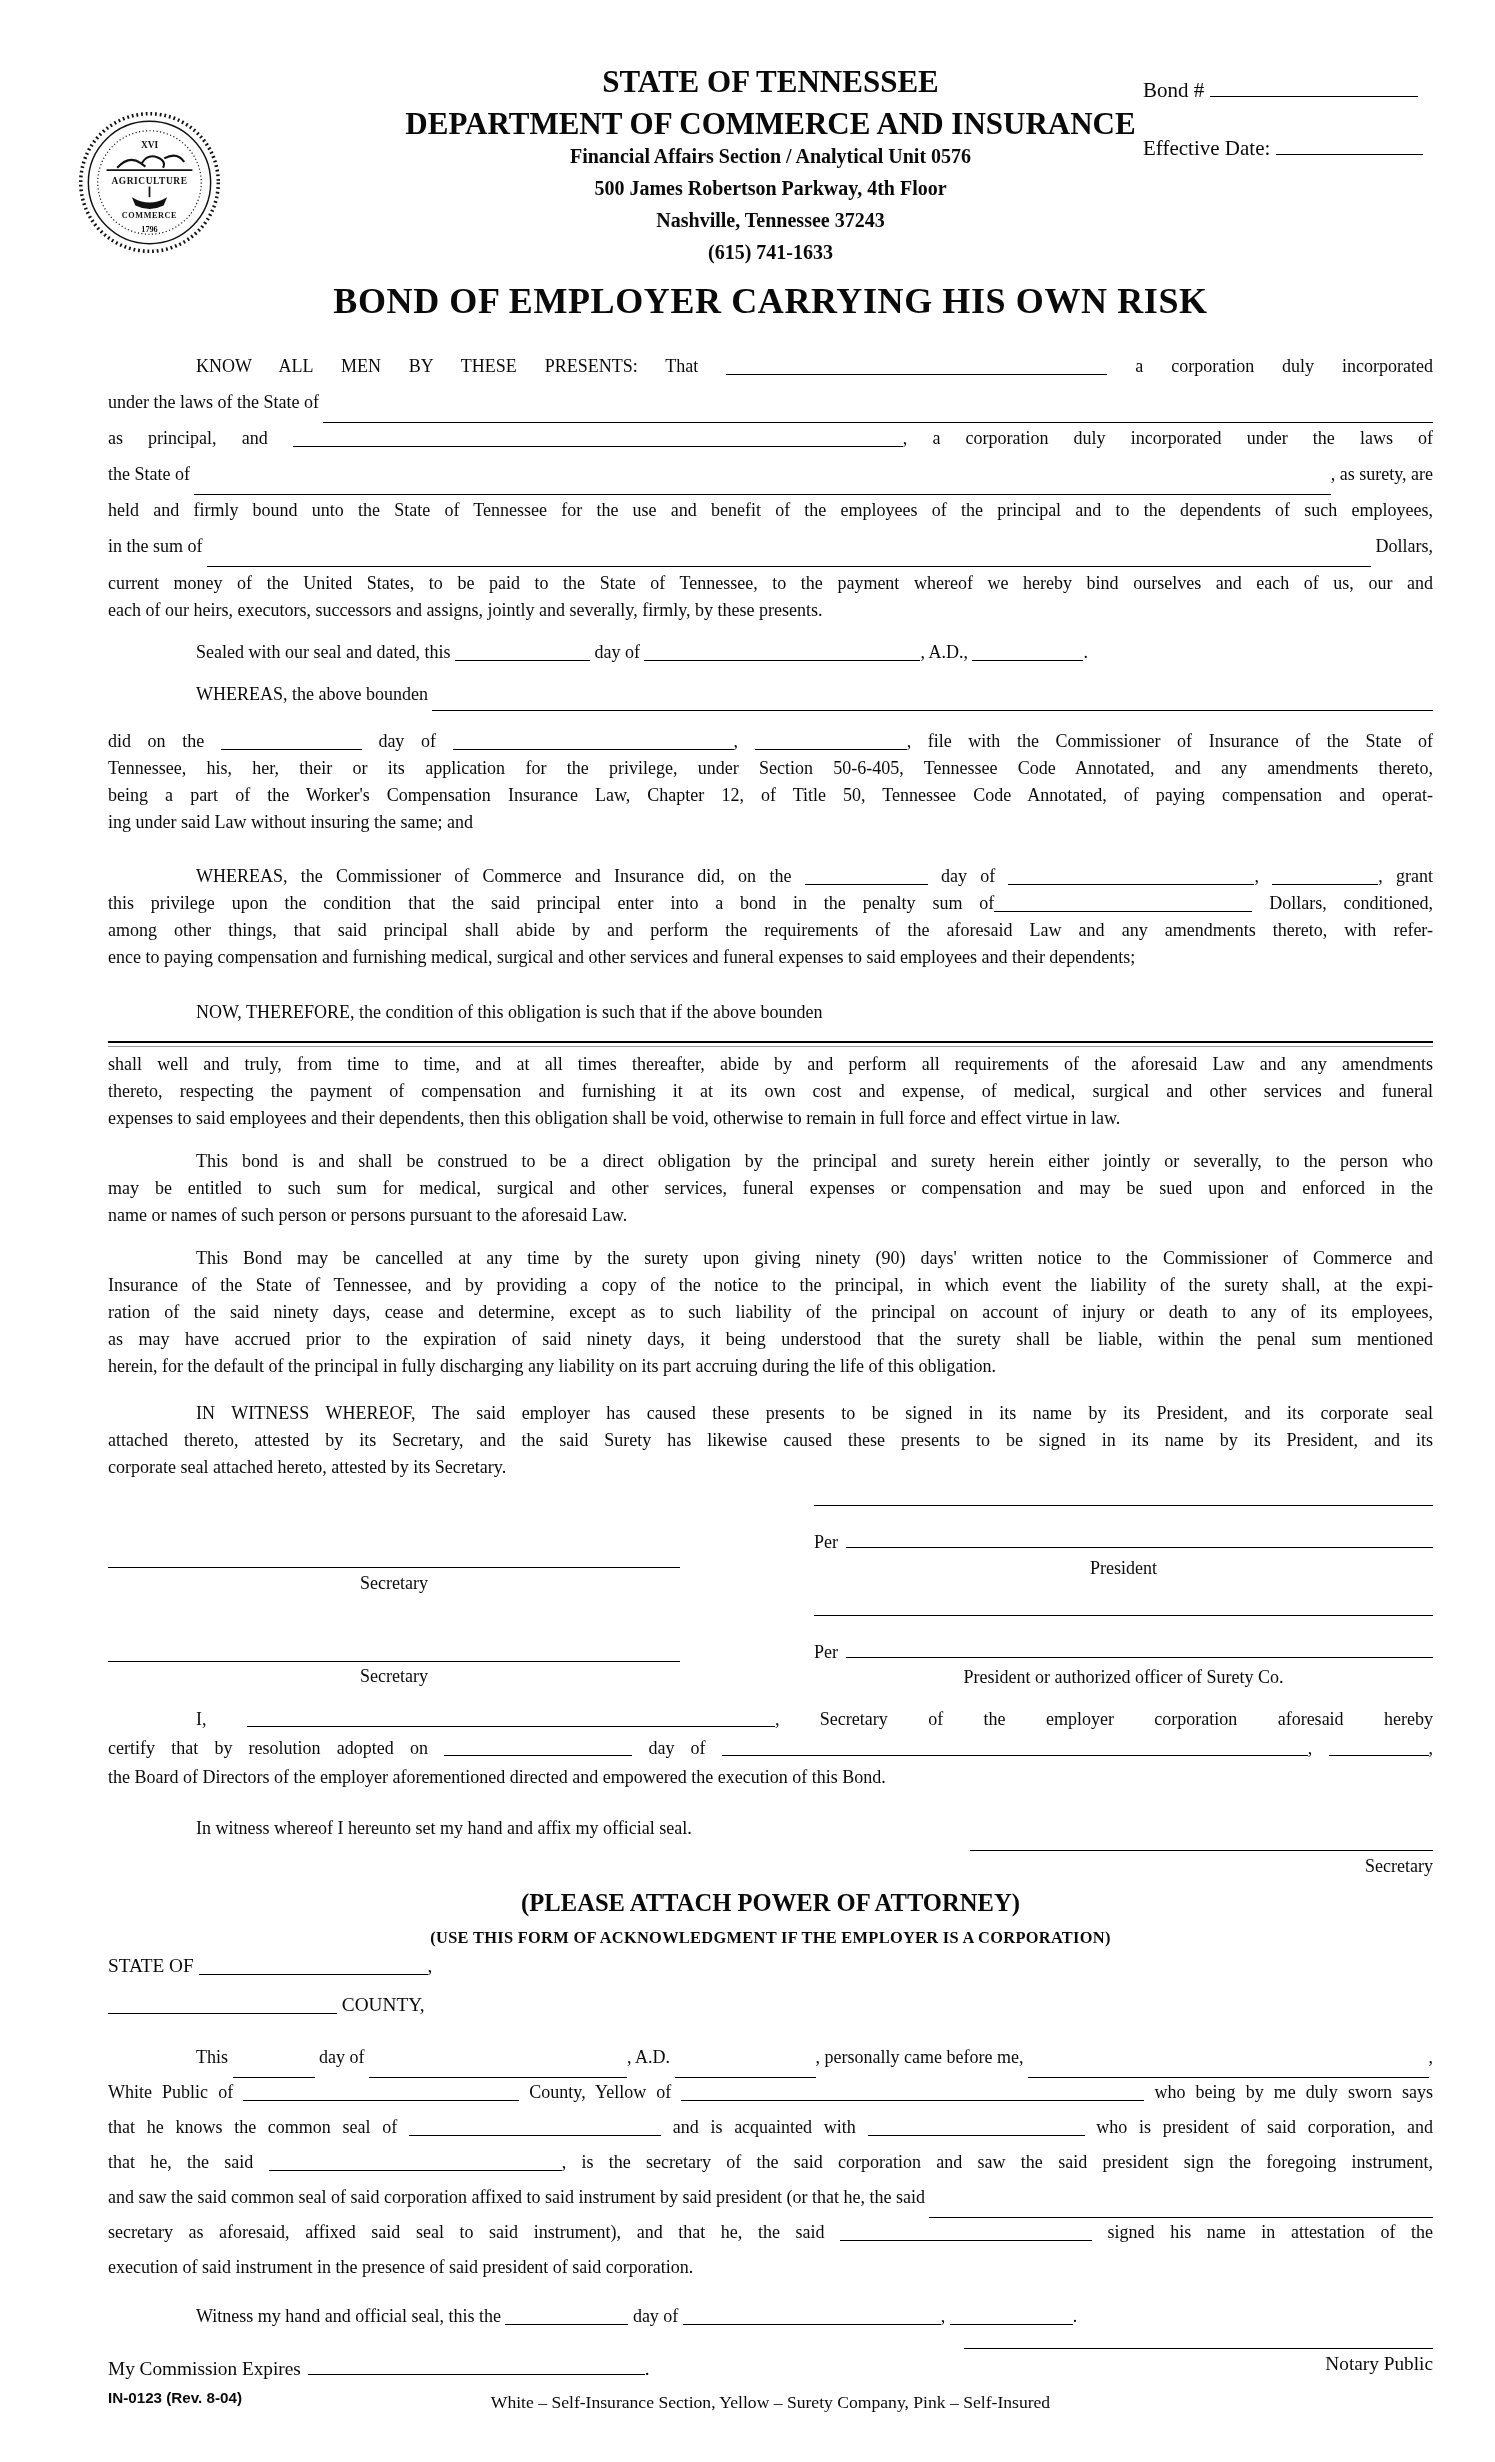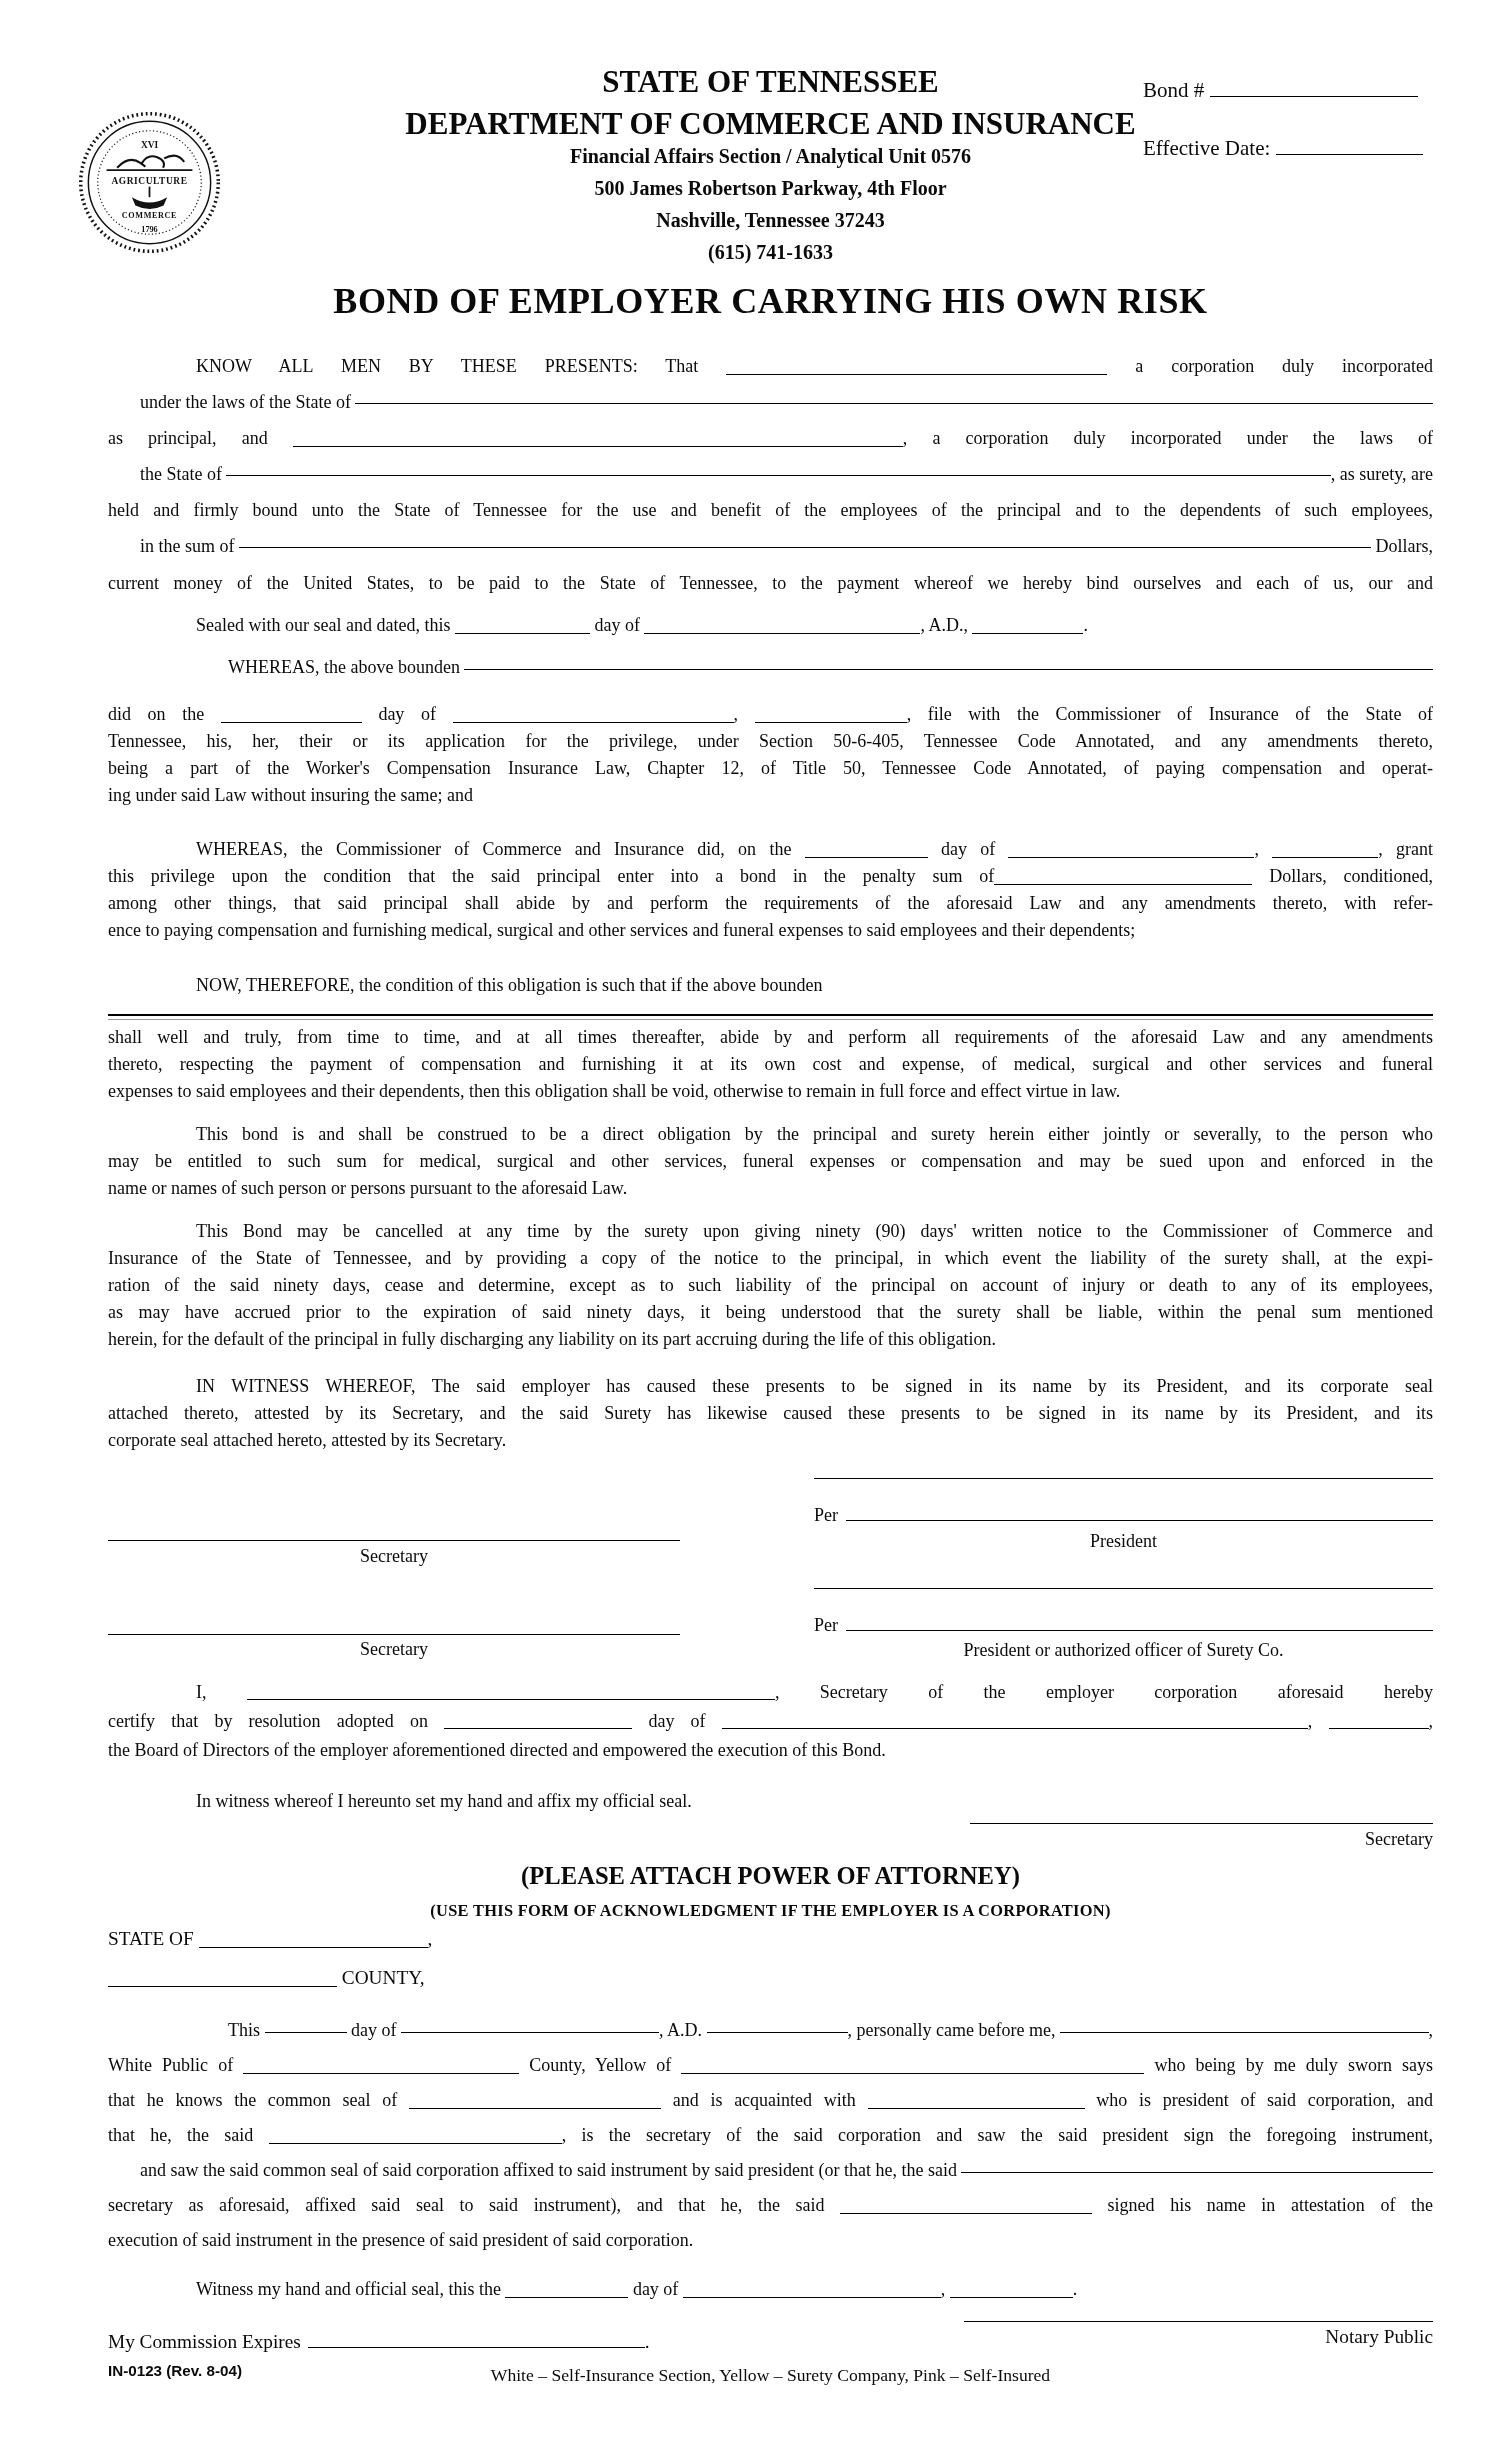--- a/index.html
+++ b/index.html
@@ -31,21 +31,21 @@
   
   .para{text-align:left;}
   .p-dbl{line-height:36px;}
   .p-tgt{line-height:27px;}
   .p-crt{line-height:29px;}
   .p-nty{line-height:35px;}
   .p-sta{line-height:36px;font-size:19.3px;}
   .line{min-height:1em;}
   .line.just{text-align:justify;text-align-last:justify;}
   .line.ind{padding-left:88px;}
-  .flexline{display:flex;align-items:center;margin-left:32px;}
+  .flexline{display:flex;align-items:flex-end;}
   .flexline .t{white-space:pre;flex:0 0 auto;}
   .blank{display:inline-block;height:1.2px;border-bottom:1.8px solid #000;margin-bottom:-2.9px;}
   .blank.fill{flex:1 1 35px;}
   .hrule{height:2.9px;border-top:2.3px solid #000;border-bottom:1.2px solid #9a9a9a;}
   
   .sig-section{margin-top:23.5px;display:flex;justify-content:space-between;}
   .sig-col{display:block;}
   .sig-col.left{width:572px;}
   .sig-col.right{width:619px;}
   .sigline{height:0;border-bottom:1.8px solid #000;}
@@ -130,20 +130,21 @@
         </div>
         <div class="line just"><span class="t">held and firmly bound unto the State of Tennessee for the use and benefit of the employees of the principal and to the dependents of such employees,</span></div>
         <div class="line flexline">
           <span class="t">in the sum of </span>
           <span class="blank fill"></span>
           <span class="t"> Dollars,</span>
         </div>
       </div>
       <div class="para p-tgt" style="margin-top: 5.9px;">
         <div class="line just"><span class="t">current money of the United States, to be paid to the State of Tennessee, to the payment whereof we hereby bind ourselves and each of us, our and</span></div>
+        <div class="line"><span class="t">each of our heirs, executors, successors and assigns, jointly and severally, firmly, by these presents.</span></div>
       </div>
       <div class="para p-tgt" style="margin-top: 15.2px;">
         <div class="line ind"><span class="t">Sealed with our seal and dated, this </span><span class="blank" style="width: 135px;"></span><span class="t"> day of </span><span class="blank" style="width: 276px;"></span><span class="t">, A.D., </span><span class="blank" style="width: 111px;"></span><span class="t">.</span></div>
       </div>
       <div class="para p-tgt" style="margin-top: 15.2px;">
         <div class="line flexline ind">
           <span class="t">WHEREAS, the above bounden </span>
           <span class="blank fill"></span>
         </div>
       </div>

